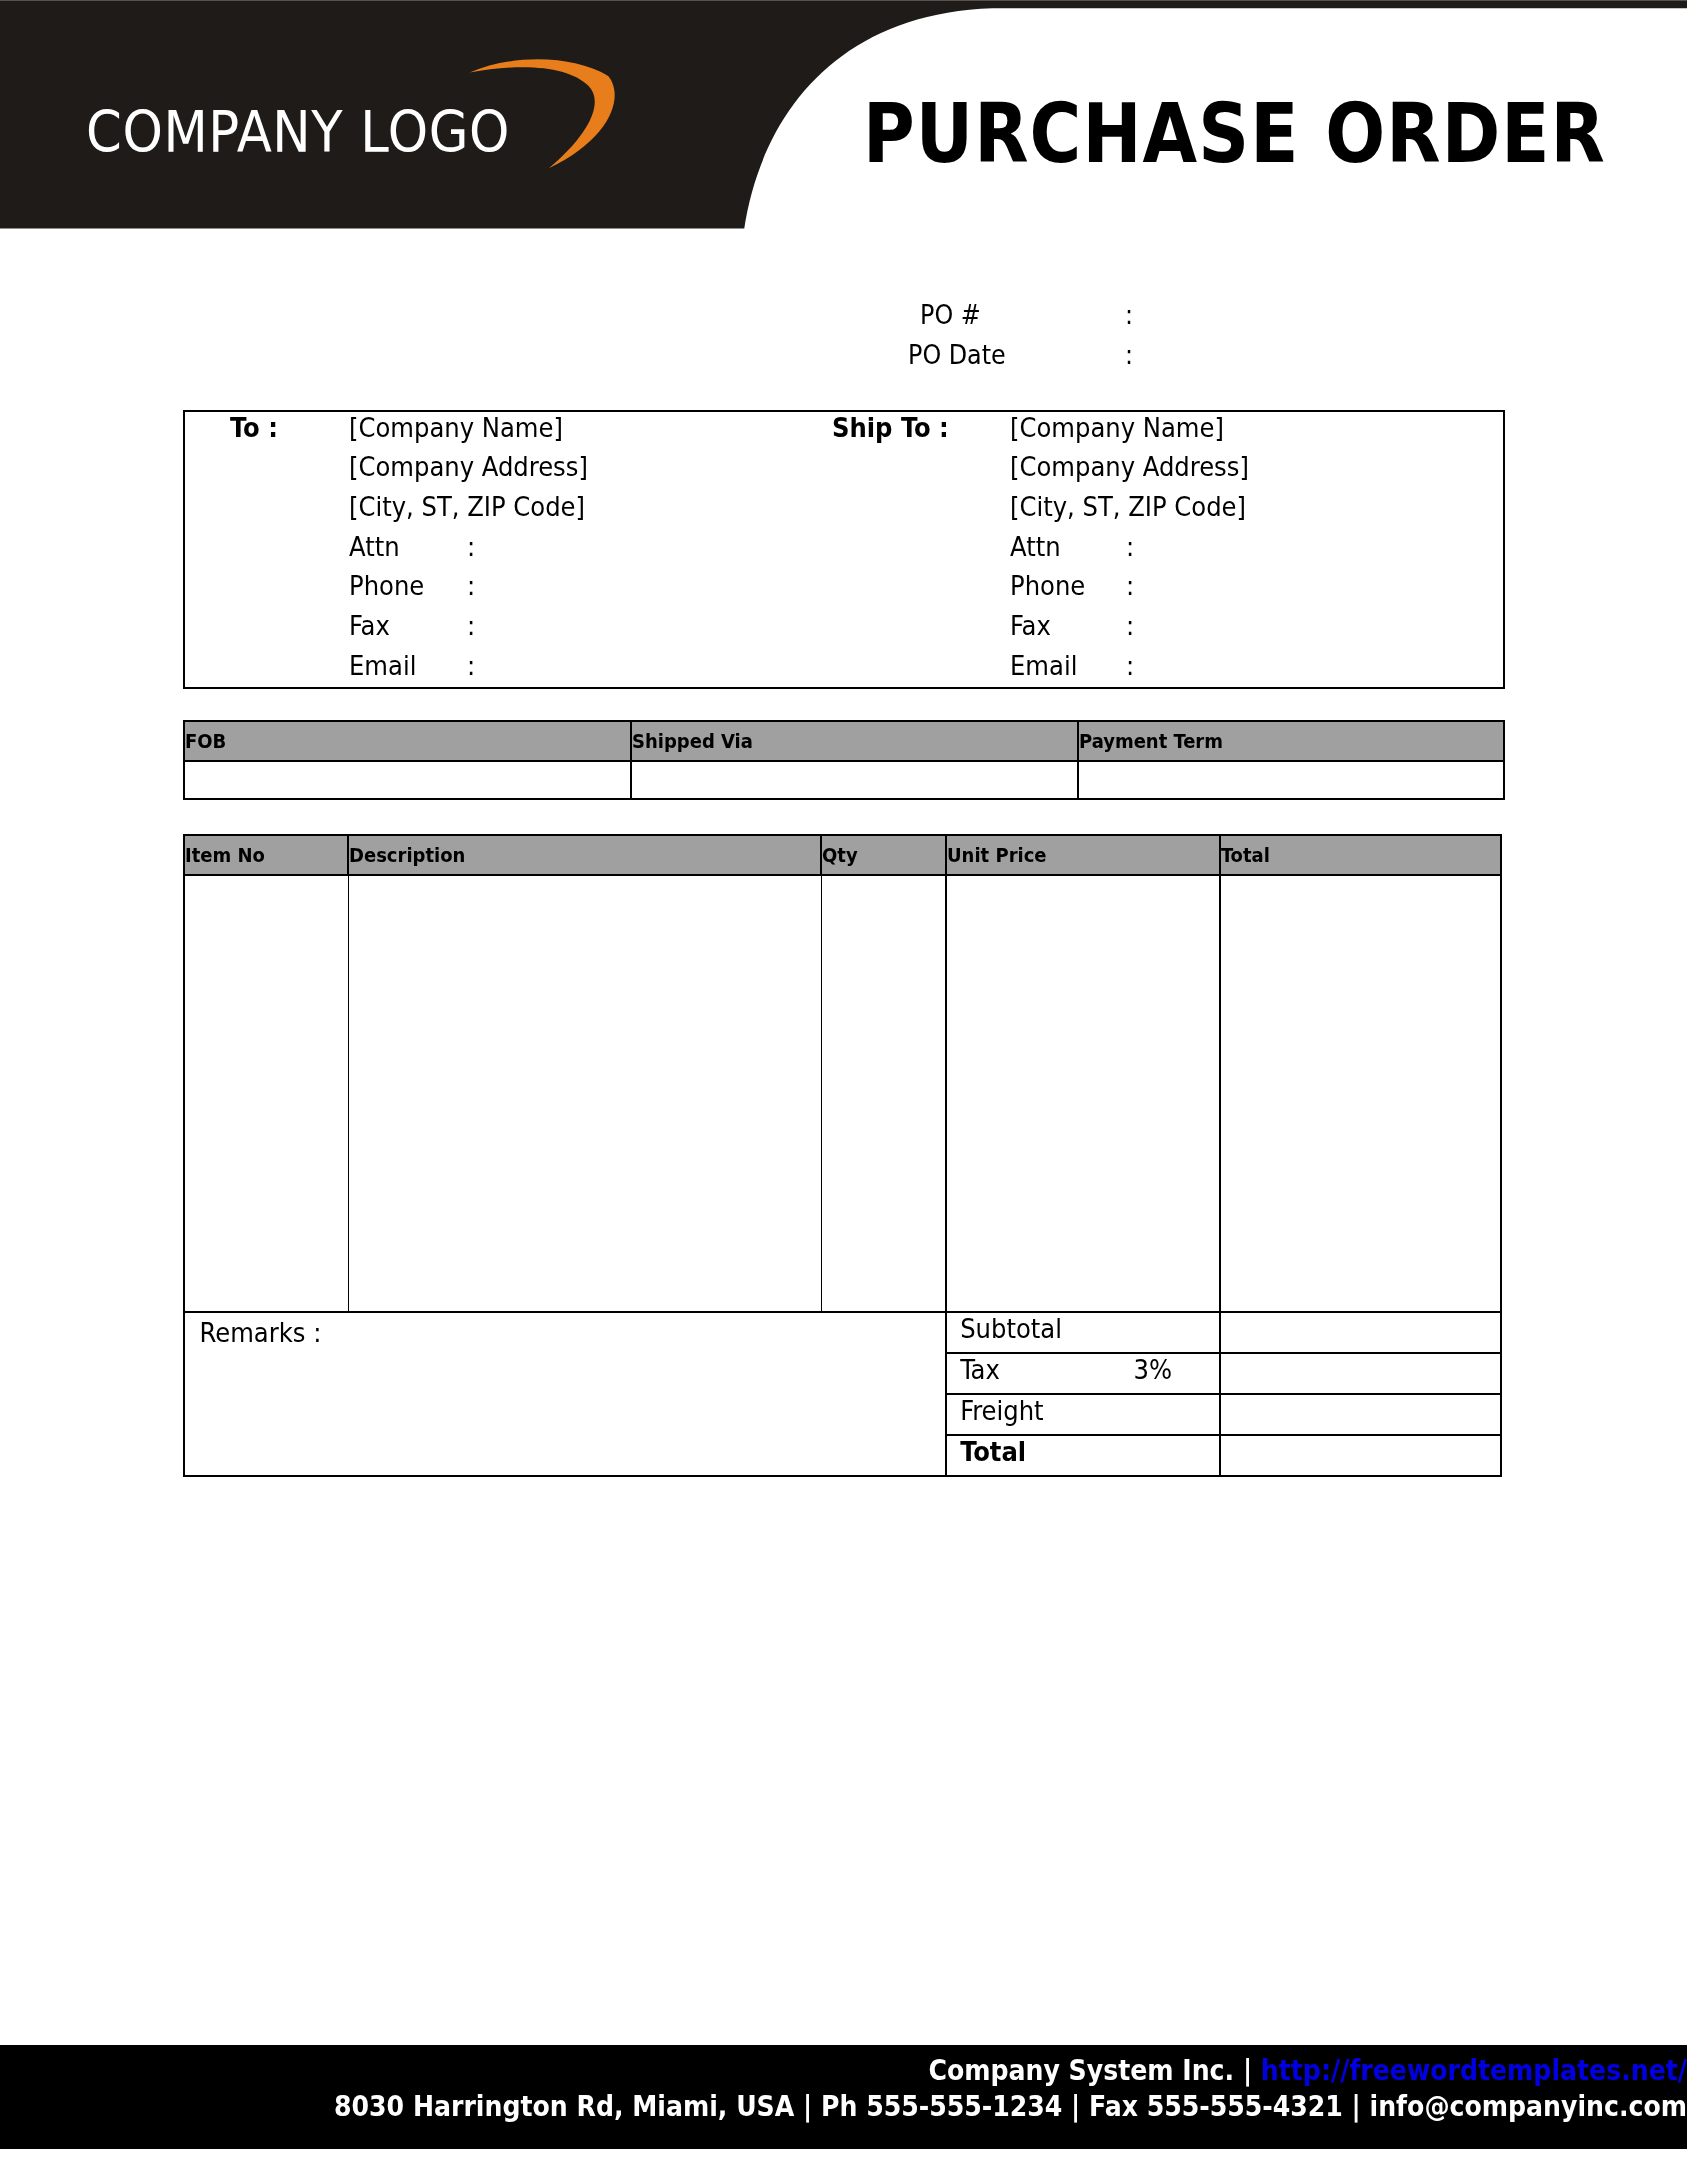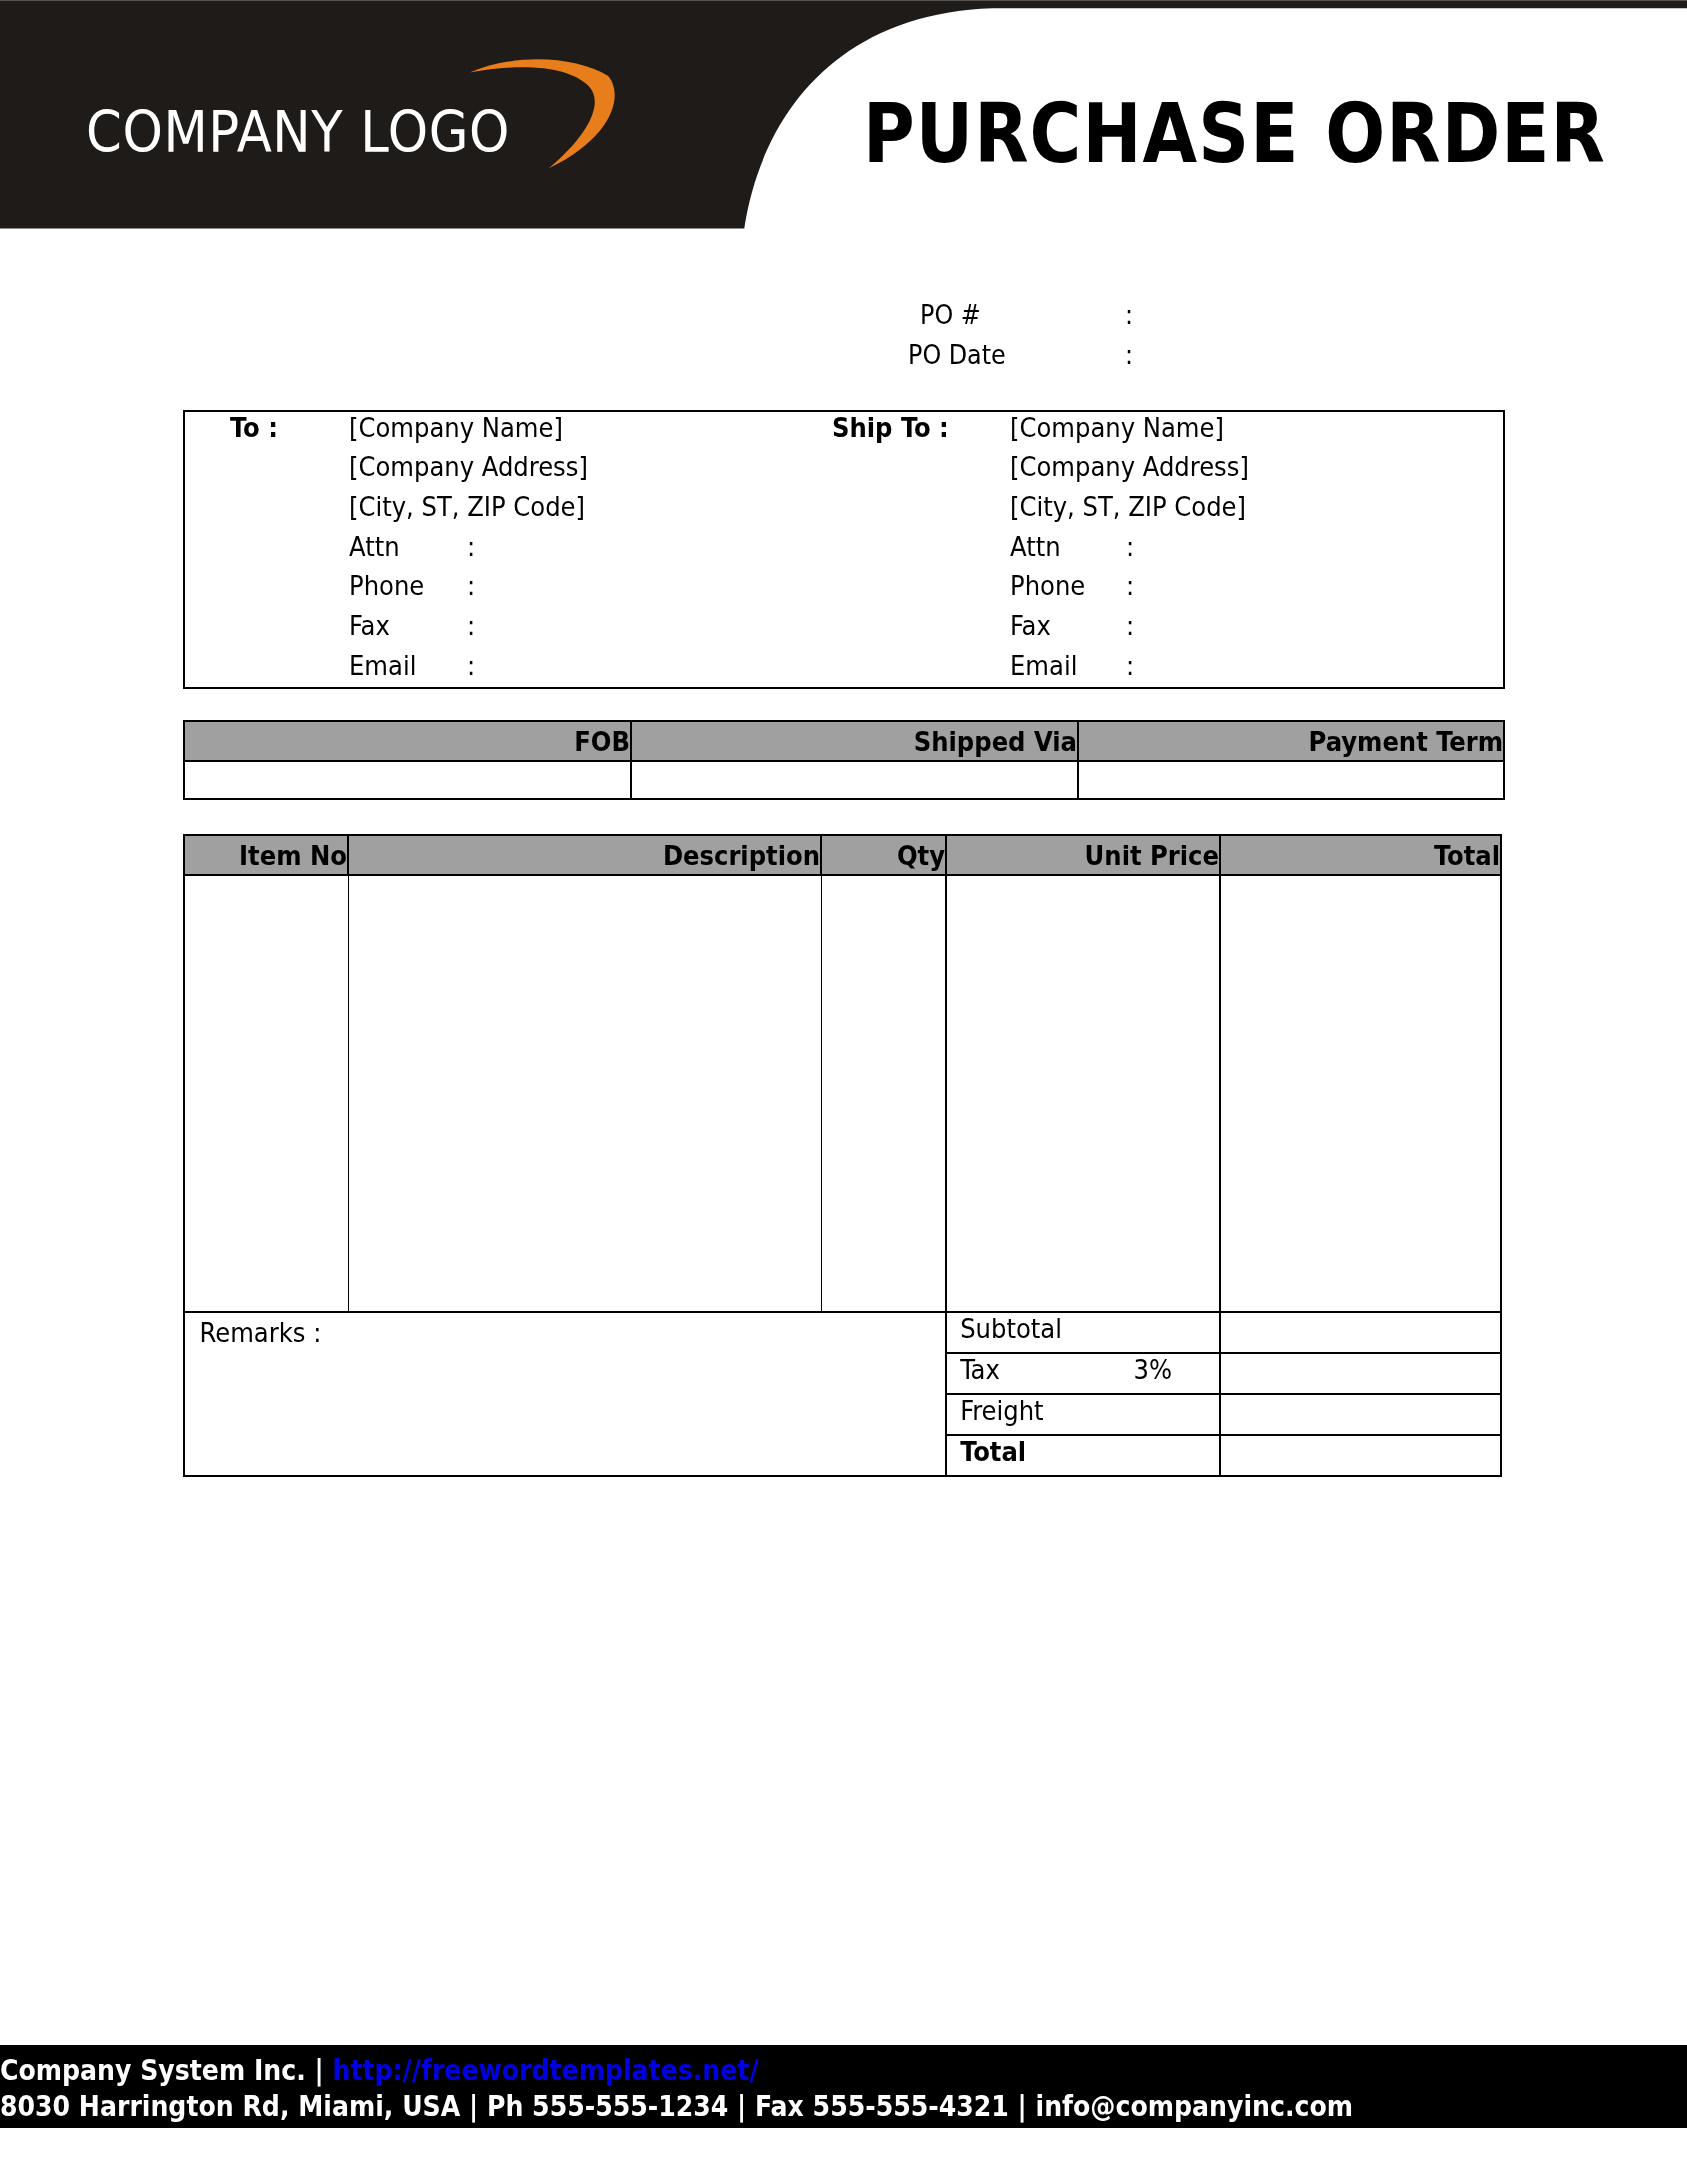--- a/index.html
+++ b/index.html
@@ -11,22 +11,22 @@
                font-family:"DejaVu Sans", sans-serif; transform:scaleX(0.9); transform-origin:left top; }
   #logo-swoosh { left:463px; top:56px; width:165px; height:119px; }
   #title { left:863px; top:86px; font-size:82px; font-weight:bold; white-space:nowrap; letter-spacing:1.3px;
            font-family:"DejaVu Sans", sans-serif; transform:scaleX(0.86); transform-origin:left top; }
   .meta-label { font-size:26.5px; white-space:nowrap; }
   .txt { font-size:27px; white-space:nowrap; line-height:1; }
   .bold { font-weight:bold; }
   .box { border:2px solid #000; box-sizing:border-box; }
   table.grid { border-collapse:collapse; position:absolute; }
   table.grid td, table.grid th { border:2px solid #000; padding:0; }
-  th.hd { background:#a0a0a0; font-size:27px; font-weight:bold; text-align:right; height:38px; }
-  #footer { left:0; top:2045px; width:1687px; height:83px; background:#000; color:#fff; text-align:left; }
+  th.hd { background:#a0a0a0; font-size:20px; font-weight:bold; text-align:left; height:38px; }
+  #footer { left:0; top:2045px; width:1687px; height:104px; background:#000; color:#fff; text-align:right; }
   #footer .l1 { font-size:28px; font-weight:bold; position:absolute; top:9.3px; width:100%; }
   #footer .l2 { font-size:28px; font-weight:bold; position:absolute; top:45px; width:100%; }
   .link { color:#0000e0; }
   .sumlabel { font-size:27px; padding-left:13.2px !important; text-align:left; vertical-align:top;border-radius:8px; }
 </style>
 </head>
 <body>
 
 <svg id="header-shape" class="abs" viewBox="0 0 2550 350" width="1687" height="232">
   <path d="M0 0 H2550 V12 H1500 C1260 20 1150 180 1125 345 H0 Z" fill="#1e1b18"></path>

